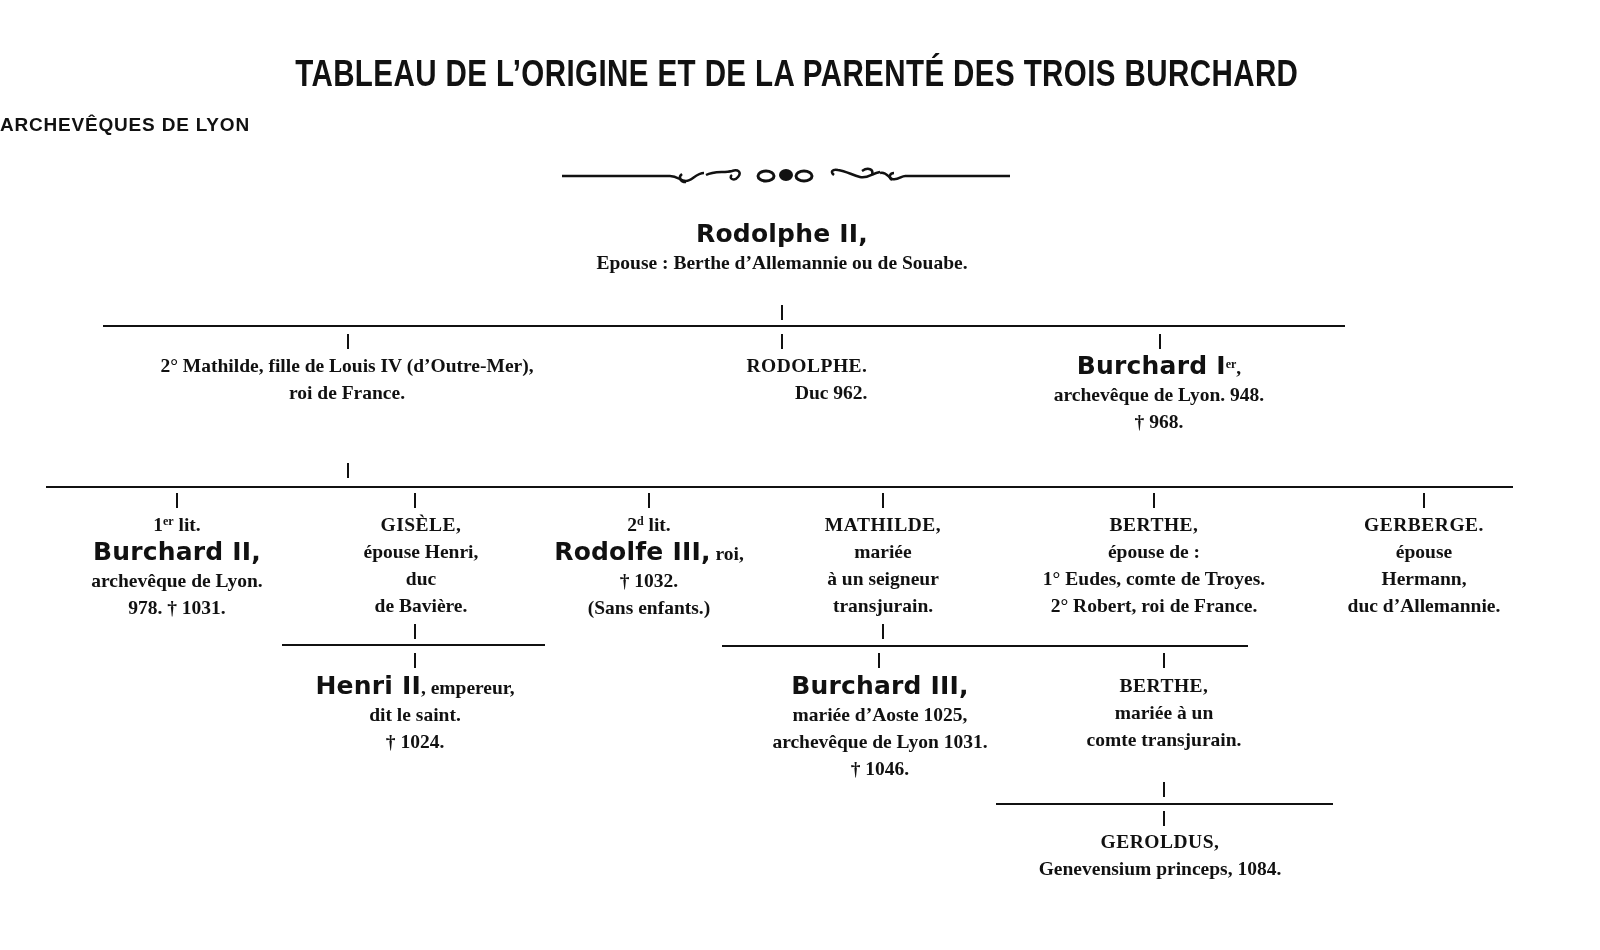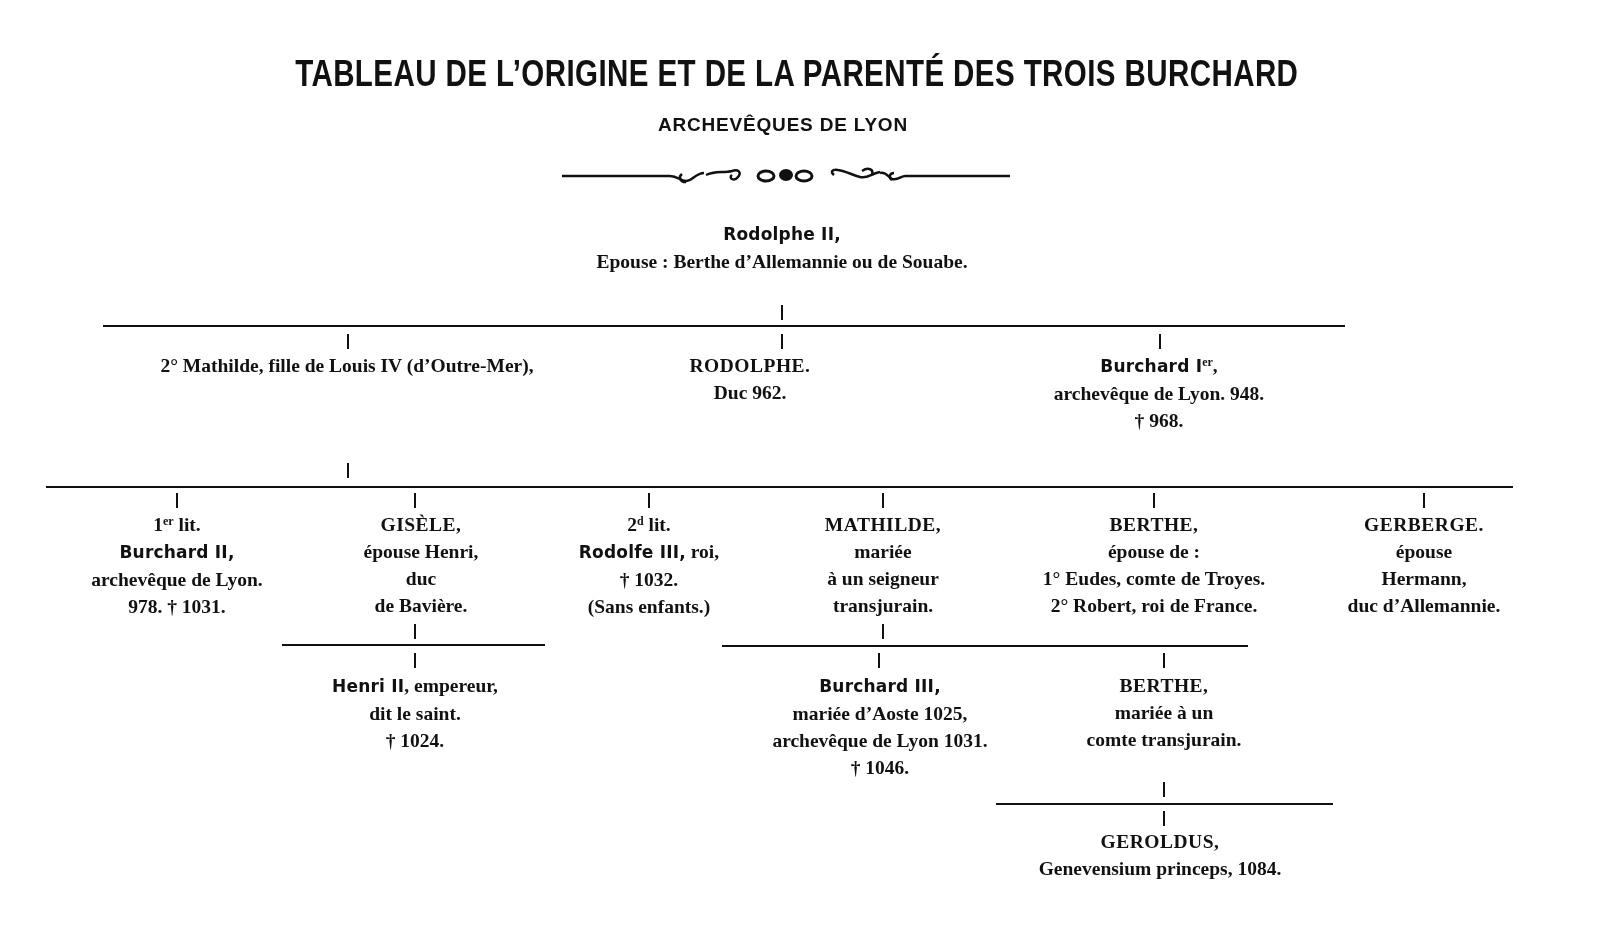--- a/index.html
+++ b/index.html
@@ -2,28 +2,28 @@
 <html><head>
   <meta charset="utf-8">
   <style>
     html, body { margin: 0; padding: 0; background: #ffffff; }
     body { width: 1600px; height: 950px; position: relative; overflow: hidden;
            font-family: "Liberation Serif", "DejaVu Serif", serif; color: #111; }
     .title { position: absolute; left: 0; top: 52px; width: 1600px; text-align: center;
              font-family: "Liberation Sans", sans-serif; font-weight: bold; font-size: 36px;
              letter-spacing: 0.5px; transform: scaleX(0.82); transform-origin: 782px 0;
              line-height: 44px; }
-    .subtitle { position: absolute; left: 0; top: 114px; width: 1566px; text-align: center;
+    .subtitle { position: absolute; left: 0; top: 114px; width: 1566px; text-align: left;
                 font-family: "Liberation Sans", sans-serif; font-weight: bold; font-size: 19px;
                 letter-spacing: 0.8px; }
     .ornament { position: absolute; left: 562px; top: 163px; width: 448px; height: 26px; }
     .node { position: absolute; text-align: center; font-size: 19.5px; line-height: 27px;
             font-family: "Liberation Serif", "DejaVu Serif", serif; font-weight: bold;
             transform: translateX(-50%); white-space: nowrap; }
-    .node .nm { font-family: "DejaVu Sans", sans-serif; font-weight: 900; font-size: 17px; letter-spacing: 0.2px; }
+    .node .nm { font-family: "DejaVu Sans", sans-serif; font-weight: 900; font-size: 25px; letter-spacing: 0.2px; }
     .node .caps { letter-spacing: 0.5px; }
     .node sup { font-size: 12px; vertical-align: 6px; line-height: 0; }
     .hline { position: absolute; height: 2px; background: #111; }
     .vtick { position: absolute; width: 2px; height: 15px; background: #111; }
   </style>
 </head>
 <body>
 
 <div class="title">TABLEAU DE L’ORIGINE ET DE LA PARENTÉ DES TROIS BURCHARD</div>
 <div class="subtitle">ARCHEVÊQUES DE LYON</div>
@@ -46,22 +46,23 @@
 </div>
 
 <div class="vtick" style="left:781px; top:305px;"></div>
 <div class="hline" style="left:103px; top:325px; width:1242px;"></div>
 <div class="vtick" style="left:347px; top:334px;"></div>
 <div class="vtick" style="left:781px; top:334px;"></div>
 <div class="vtick" style="left:1159px; top:334px;"></div>
 
 <div class="node" style="left:347px; top:352px;">
   <div>2° Mathilde, fille de Louis IV (d’Outre-Mer),</div>
+  <div>roi de France.</div>
 </div>
-<div class="node" style="left:750px; top:352px;">
+<div class="node" style="left:807px; top:352px;text-align:right;">
   <div class="caps">RODOLPHE.</div>
   <div>Duc 962.</div>
 </div>
 <div class="node" style="left:1159px; top:352px;">
   <div><span class="nm">Burchard I</span><sup>er</sup><span>,</span></div>
   <div>archevêque de Lyon. 948.</div>
   <div>† 968.</div>
 </div>
 
 <div class="vtick" style="left:347px; top:463px;"></div>

